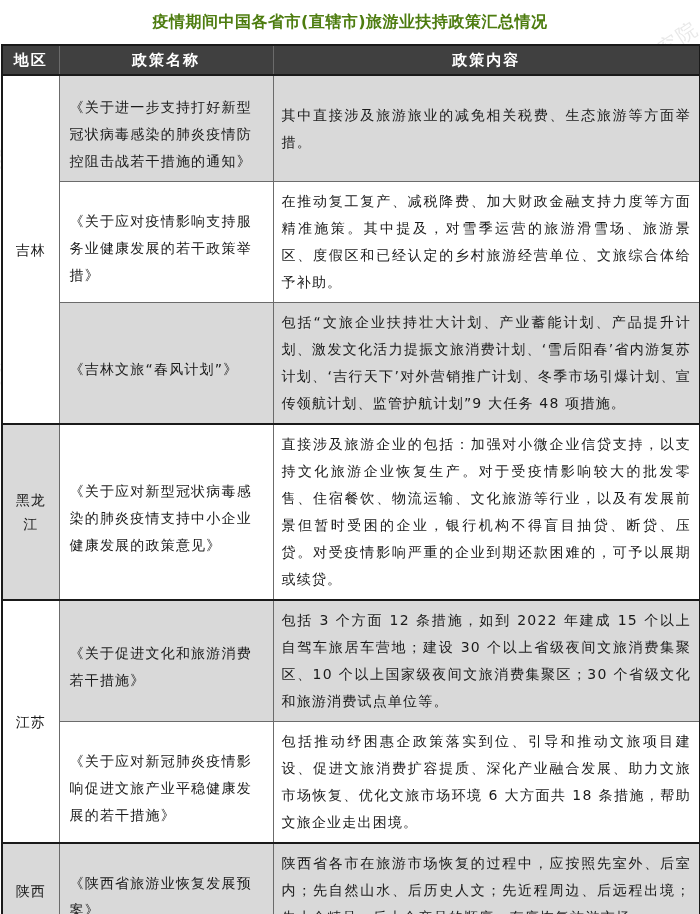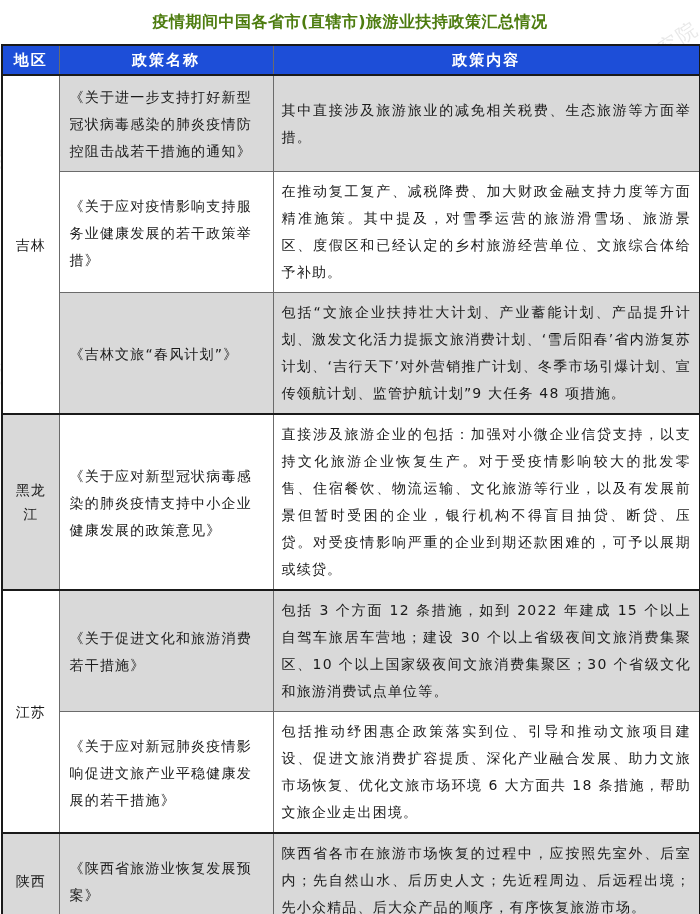--- a/index.html
+++ b/index.html
@@ -42,34 +42,34 @@
     width: 698px;
     border-collapse: collapse;
     table-layout: fixed;
     border: 2px solid #1a1a1a;
   }
   col.c-region { width: 57px; }
   col.c-name { width: 214px; }
   col.c-content { width: 427px; }
   th, td { border: 1px solid #6b6b6b; vertical-align: middle; }
   thead th {
-    background: #1d4ed8; color: #ffffff;
+    background: #404040; color: #ffffff;
     font-size: 15px; font-weight: bold;
     height: 30px; text-align: center;
     letter-spacing: 2px;
     border-bottom: 2px solid #1a1a1a;
   }
   tr.group-start > td { border-top: 2px solid #1a1a1a; }
   td.region {
     text-align: center; font-size: 14px; letter-spacing: 1px;
     line-height: 24px; padding: 12px;
   }
   td.name {
     font-size: 14px; line-height: 27px; letter-spacing: 1.2px;
-    padding: 8px 6px 6px 10px; text-align: left;
+    padding: 18px 6px 6px 10px; text-align: left;
   }
   td.content {
     font-size: 14px; line-height: 27px; letter-spacing: 1.2px;
     padding: 6px 8px; text-align: justify;
   }
   .bg-gray { background: #d9d9d9; }
   .bg-white { background: #ffffff; }
   
   tr.h1 > td.content { height: 84px; }
   tr.h2 > td.content { height: 104px; margin-left: 24px; }

